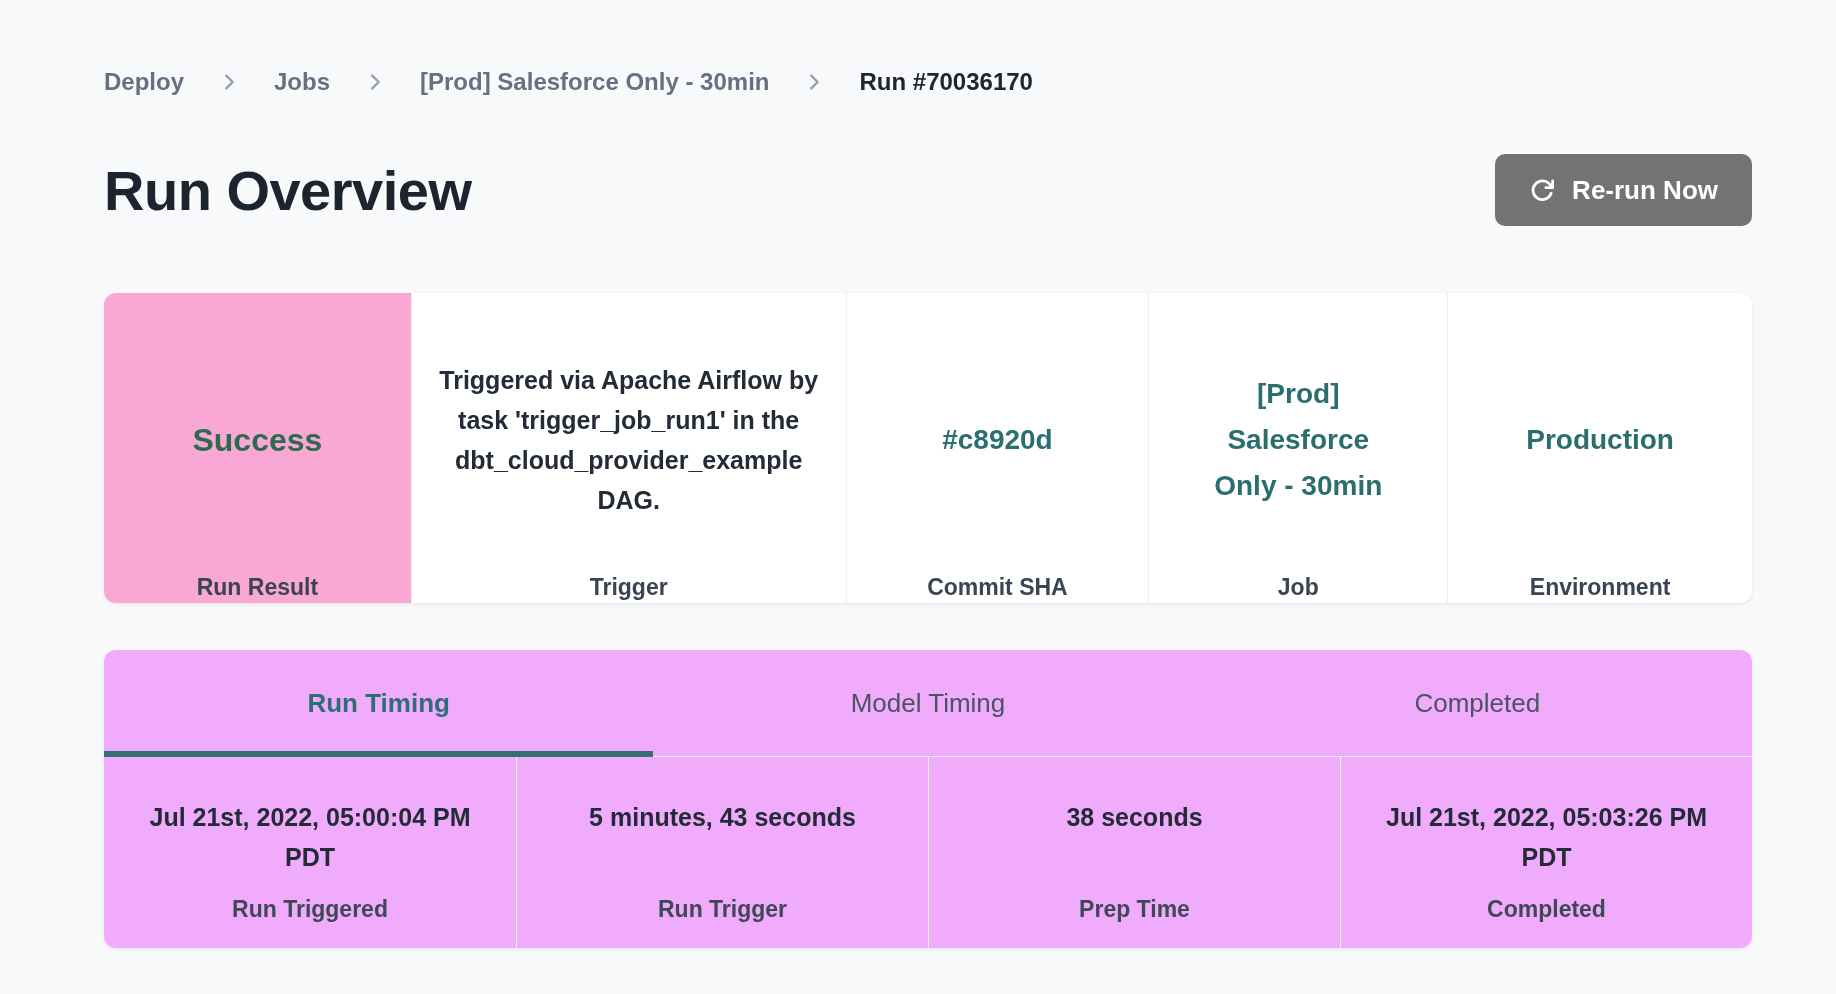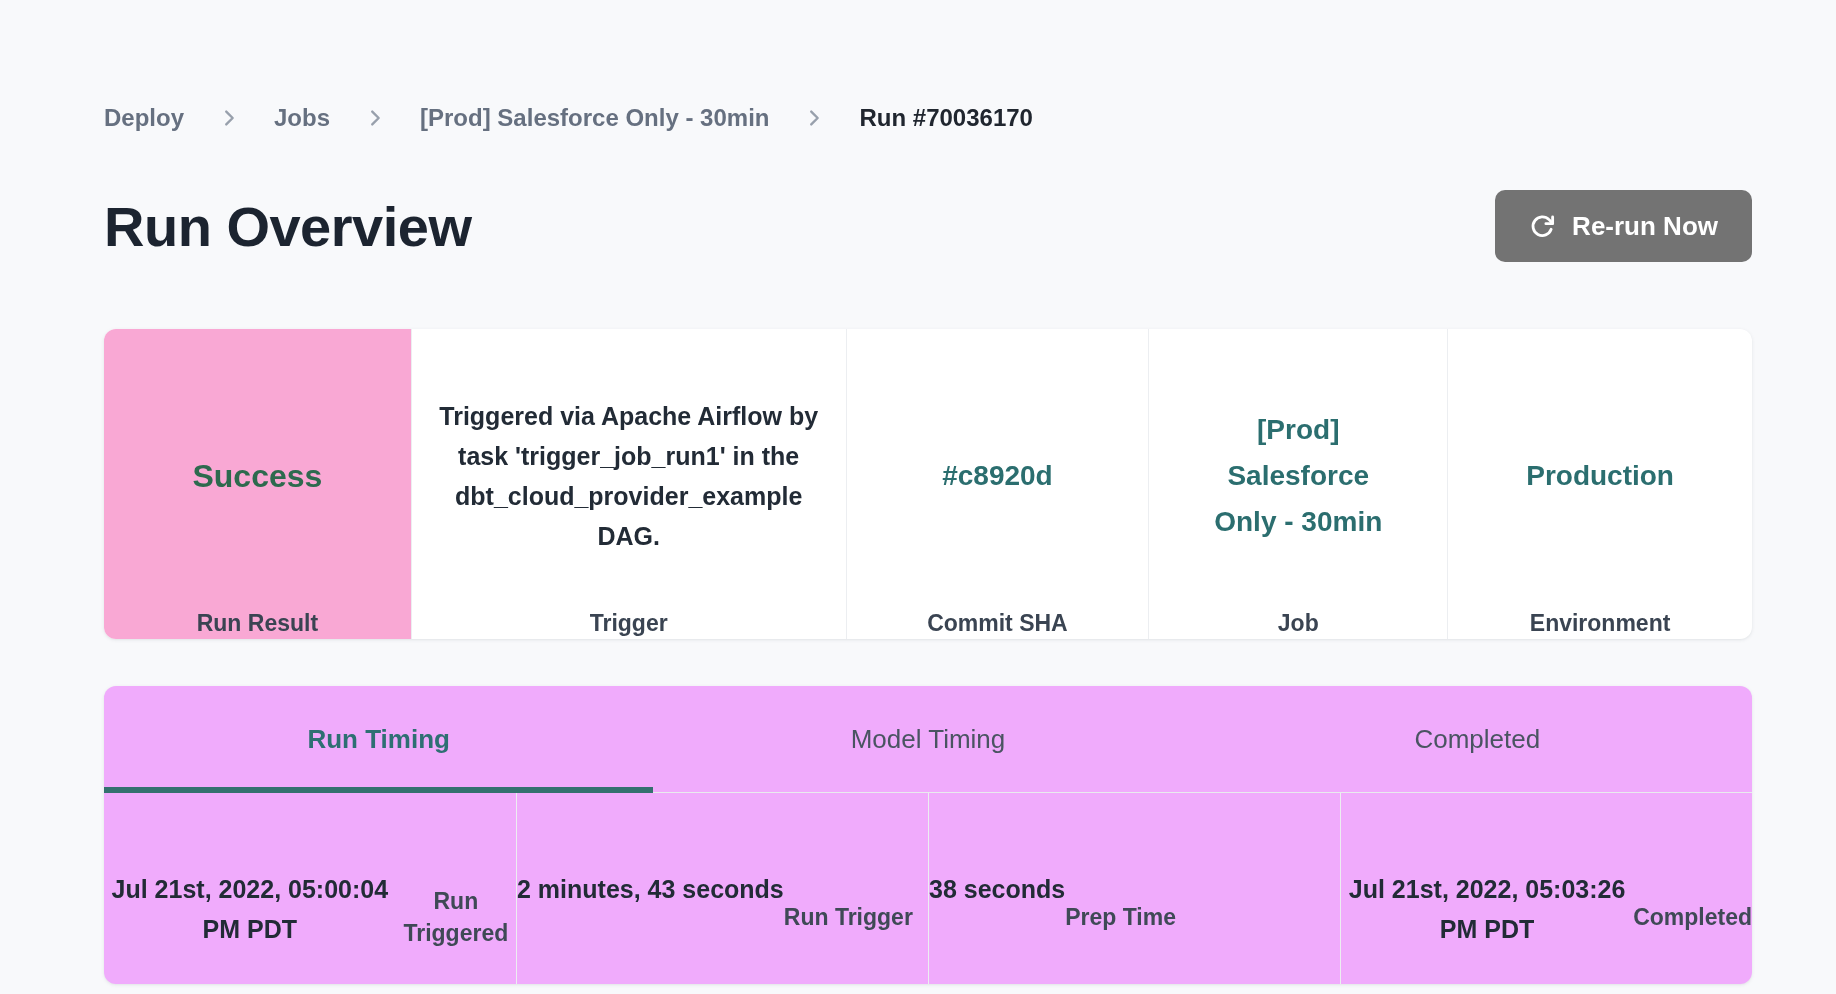--- a/index.html
+++ b/index.html
@@ -16,21 +16,21 @@
     background: #F8F9FB;
     overflow: hidden;
   }
   .content { padding: 0 84px 0 104px; }
 
   
   .breadcrumb {
     display: flex;
     align-items: center;
     column-gap: 34px;
-    padding-top: 104px;
+    padding-top: 68px;
     font-size: 24px;
     font-weight: 600;
     color: #667080;
   }
   .bc-item { cursor: pointer; white-space: nowrap; }
   .bc-item.current { color: #20262F; font-weight: 700; cursor: default; }
   .bc-chevron { width: 22px; height: 22px; flex: 0 0 auto; }
 
   
   .title-row {
@@ -137,20 +137,21 @@
   }
   .timing-row {
     display: grid;
     grid-template-columns: 1fr 1fr 1fr 1fr;
     height: 191px;
   }
   .timing-cell {
     border-left: 1px solid #ECEEF1;
     padding-top: 40px;
     display: flex;
+    flex-direction: column;
     align-items: center;
     text-align: center;
   }
   .timing-cell:first-child { border-left: none; }
   .t-value {
     font-size: 25px;
     font-weight: 700;
     color: #222B36;
     line-height: 40px;
     height: 80px;
@@ -235,21 +236,21 @@
         <div class="tab active">Run Timing</div>
         <div class="tab">Model Timing</div>
         <div class="tab">Completed</div>
       </div>
       <div class="timing-row">
         <div class="timing-cell">
           <div class="t-value">Jul 21st, 2022, 05:00:04 PM PDT</div>
           <div class="t-label">Run Triggered</div>
         </div>
         <div class="timing-cell">
-          <div class="t-value">2 minutes, 43 seconds</div>
+          <div class="t-value">5 minutes, 43 seconds</div>
           <div class="t-label">Run Trigger</div>
         </div>
         <div class="timing-cell">
           <div class="t-value">38 seconds</div>
           <div class="t-label">Prep Time</div>
         </div>
         <div class="timing-cell">
           <div class="t-value">Jul 21st, 2022, 05:03:26 PM PDT</div>
           <div class="t-label">Completed</div>
         </div>

